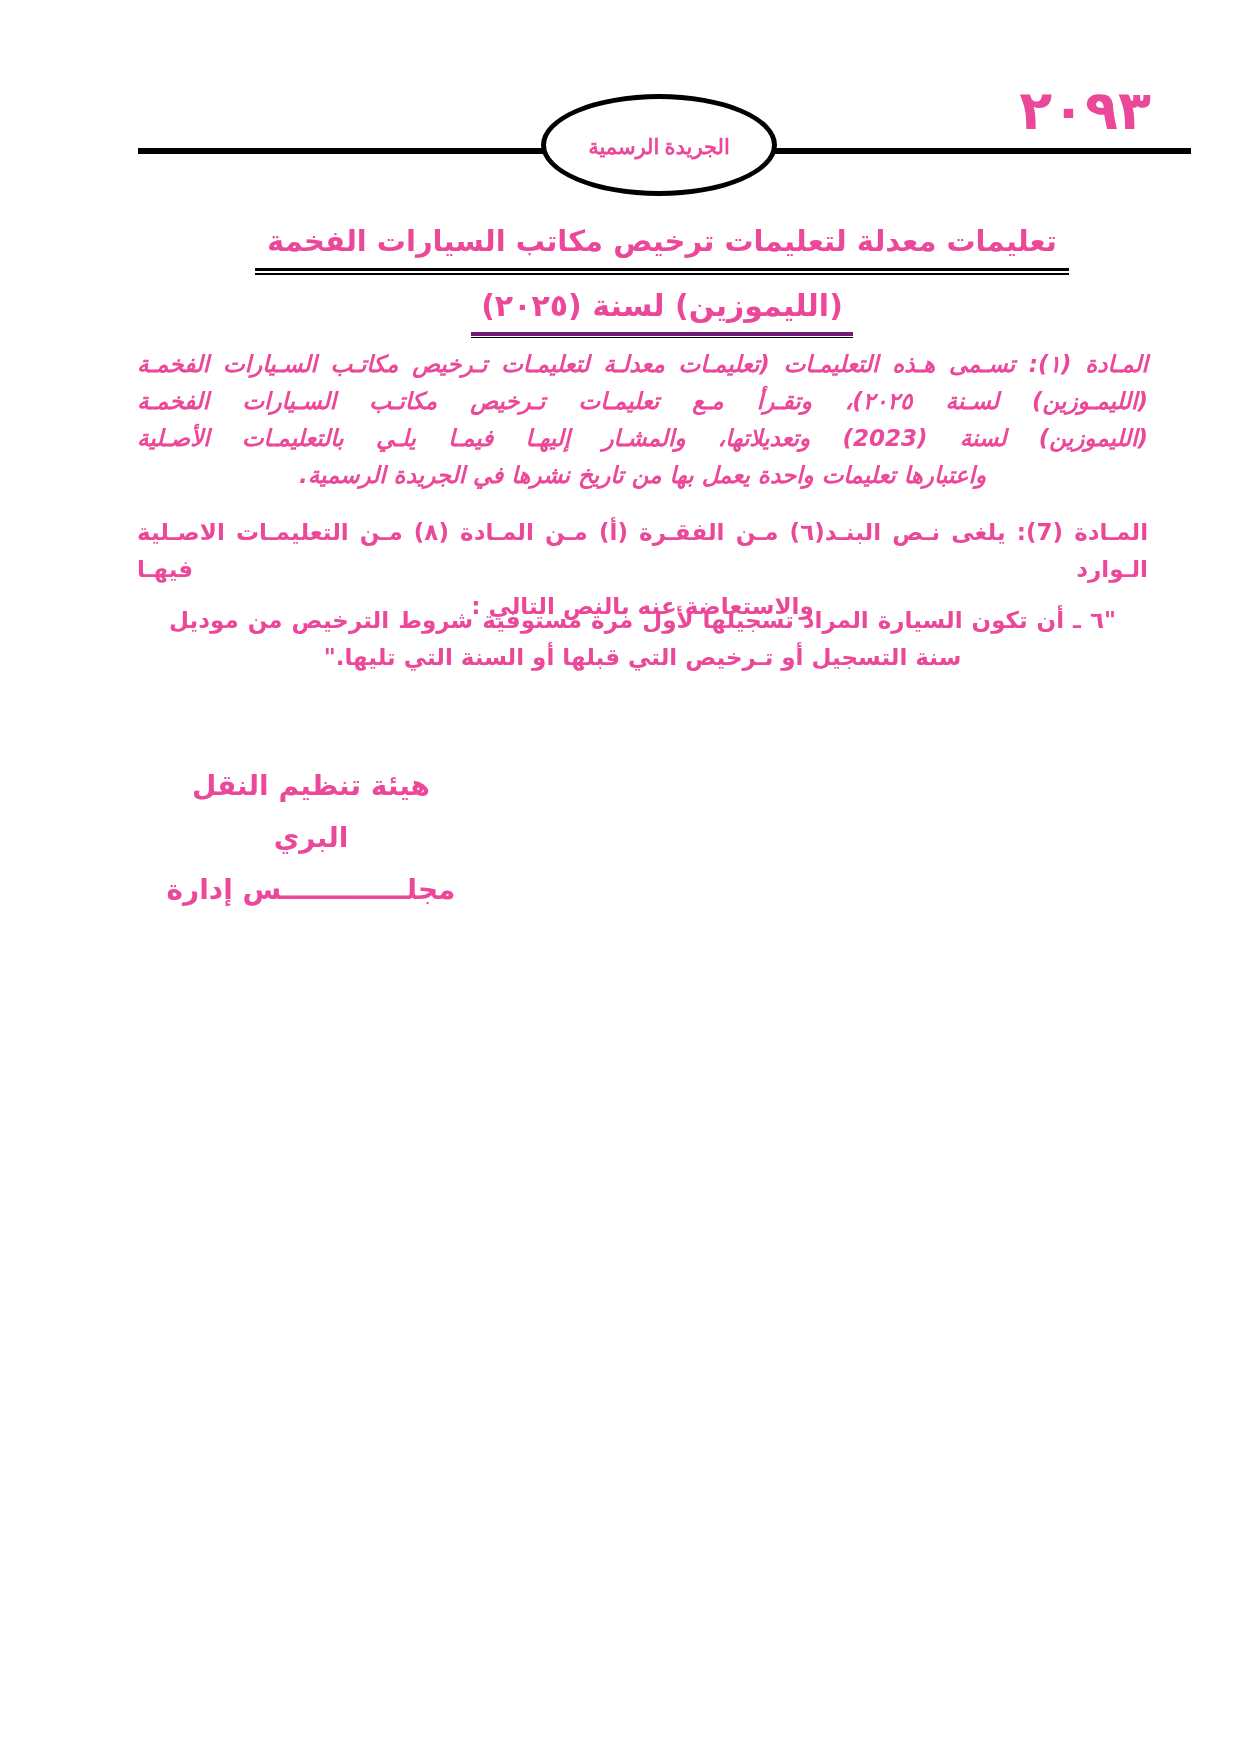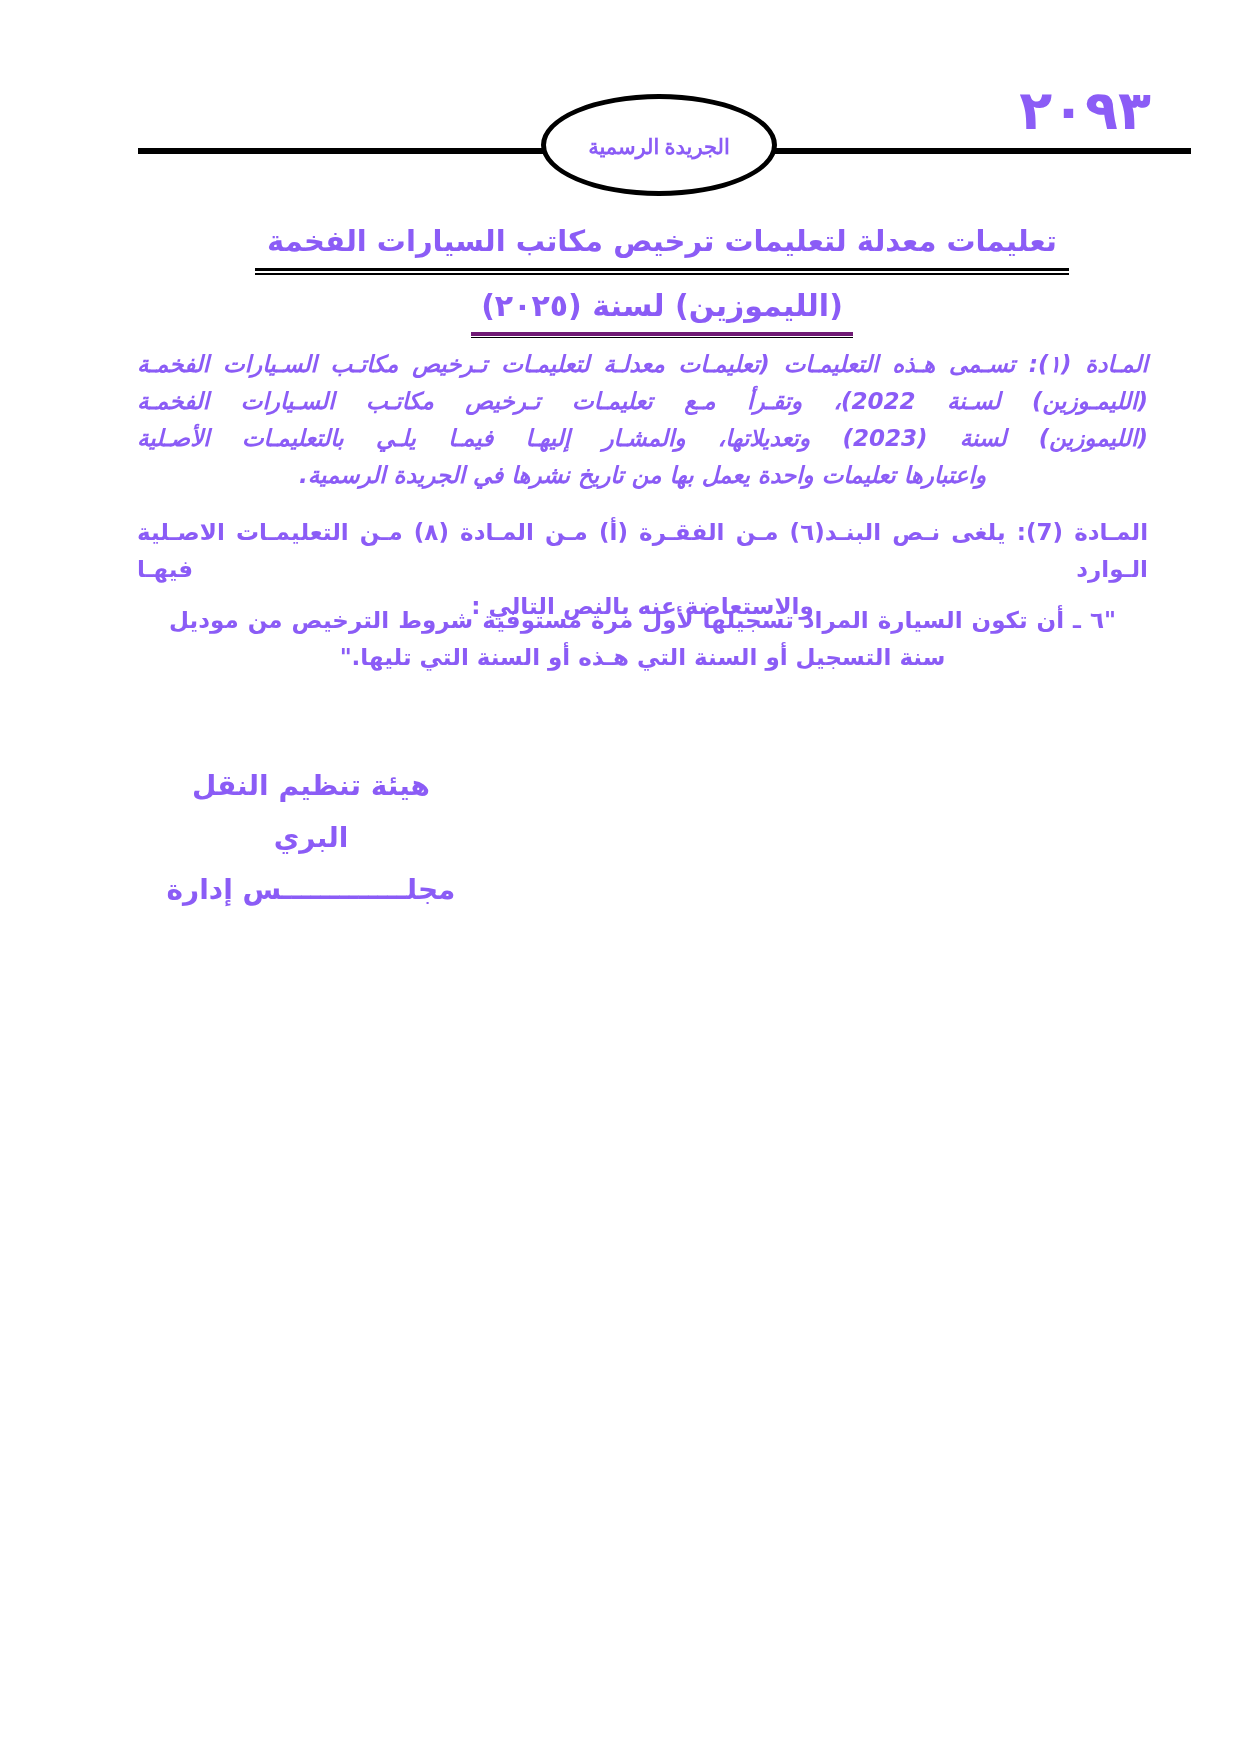--- a/index.html
+++ b/index.html
@@ -1,21 +1,21 @@
 <!DOCTYPE html>
 <html lang="ar" dir="rtl"><head>
 <meta charset="utf-8">
 <style>
   html, body { margin: 0; padding: 0; background: #ffffff; }
   .page {
     position: relative;
     width: 1202px;
     height: 1754px;
     background: #ffffff;
-    color: #8b5cf6;
+    color: #ec4899;
     font-family: "DejaVu Sans", sans-serif;
     direction: rtl;
     overflow: hidden;
   }
 
   
   .page-number {
     position: absolute;
     top: 84px;
     right: 90px;
@@ -133,33 +133,33 @@
   <div class="title-row main">
     <span class="doc-title">تعليمات معدلة لتعليمات ترخيص مكاتب السيارات الفخمة</span>
   </div>
 
   <div class="title-row sub">
     <span class="doc-subtitle">(الليموزين) لسنة (٢٠٢٥)</span>
   </div>
 
   <div class="article article-1">
     <div class="jline">المـادة (١): تسـمى هـذه التعليمـات (تعليمـات معدلـة لتعليمـات تـرخيص مكاتـب السـيارات الفخمـة</div>
-    <div class="jline">(الليمـوزين) لسـنة 2022)، وتقـرأ مـع تعليمـات تـرخيص مكاتـب السـيارات الفخمـة</div>
+    <div class="jline">(الليمـوزين) لسـنة ٢٠٢٥)، وتقـرأ مـع تعليمـات تـرخيص مكاتـب السـيارات الفخمـة</div>
     <div class="jline">(الليموزين) لسنة (2023) وتعديلاتها، والمشـار إليهـا فيمـا يلـي بالتعليمـات الأصـلية</div>
     <div class="cline">واعتبارها تعليمات واحدة يعمل بها من تاريخ نشرها في الجريدة الرسمية.</div>
   </div>
 
   <div class="article article-2">
     <div class="jline">المـادة (7): يلغى نـص البنـد(٦) مـن الفقـرة (أ) مـن المـادة (٨) مـن التعليمـات الاصـلية الـوارد فيهـا</div>
     <div class="cline">والاستعاضة عنه بالنص التالي :</div>
   </div>
 
   <div class="quote">
     <div class="jline">"٦ ـ أن تكون السيارة المراد تسجيلها لأول مرة مستوفية شروط الترخيص من موديل</div>
-    <div class="cline">سنة التسجيل أو السنة التي هـذه أو السنة التي تليها."</div>
+    <div class="cline">سنة التسجيل أو تـرخيص التي قبلها أو السنة التي تليها."</div>
   </div>
 
   <div class="signature">
     <div>هيئة تنظيم النقل البري</div>
     <div>مجلـــــــــــــس إدارة</div>
   </div>
 
 </div>
 
 </body></html>

